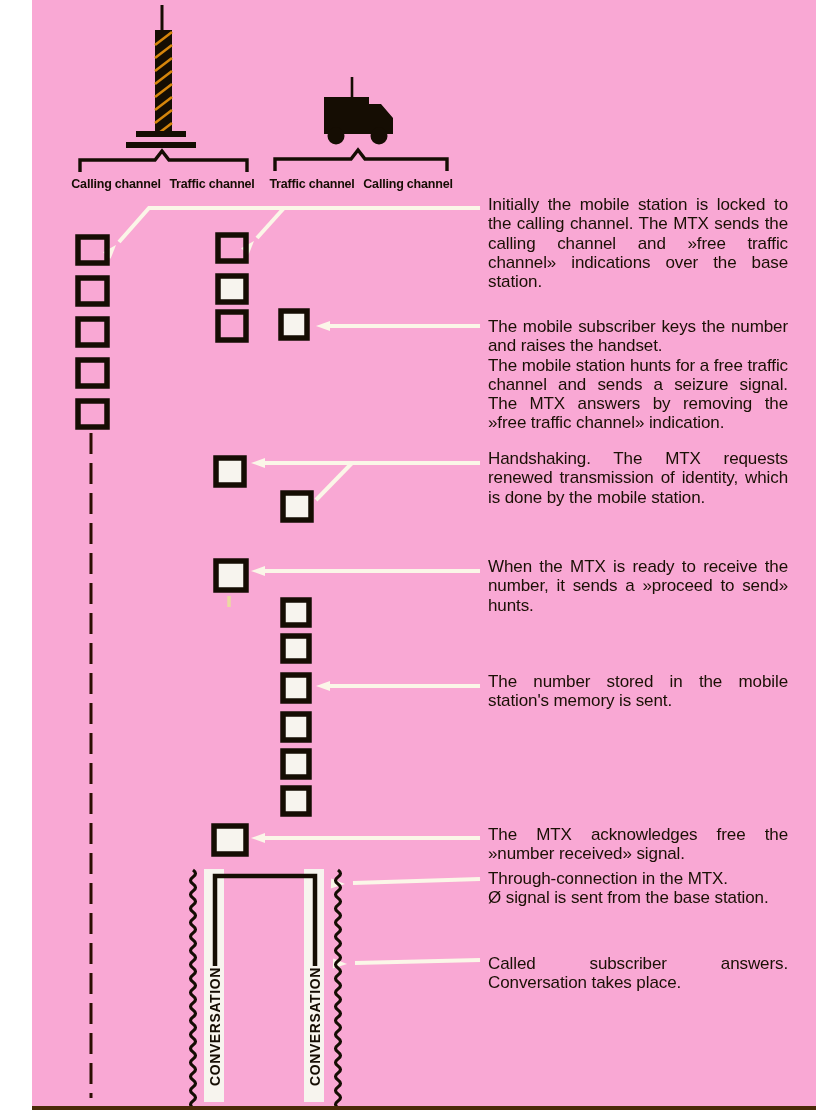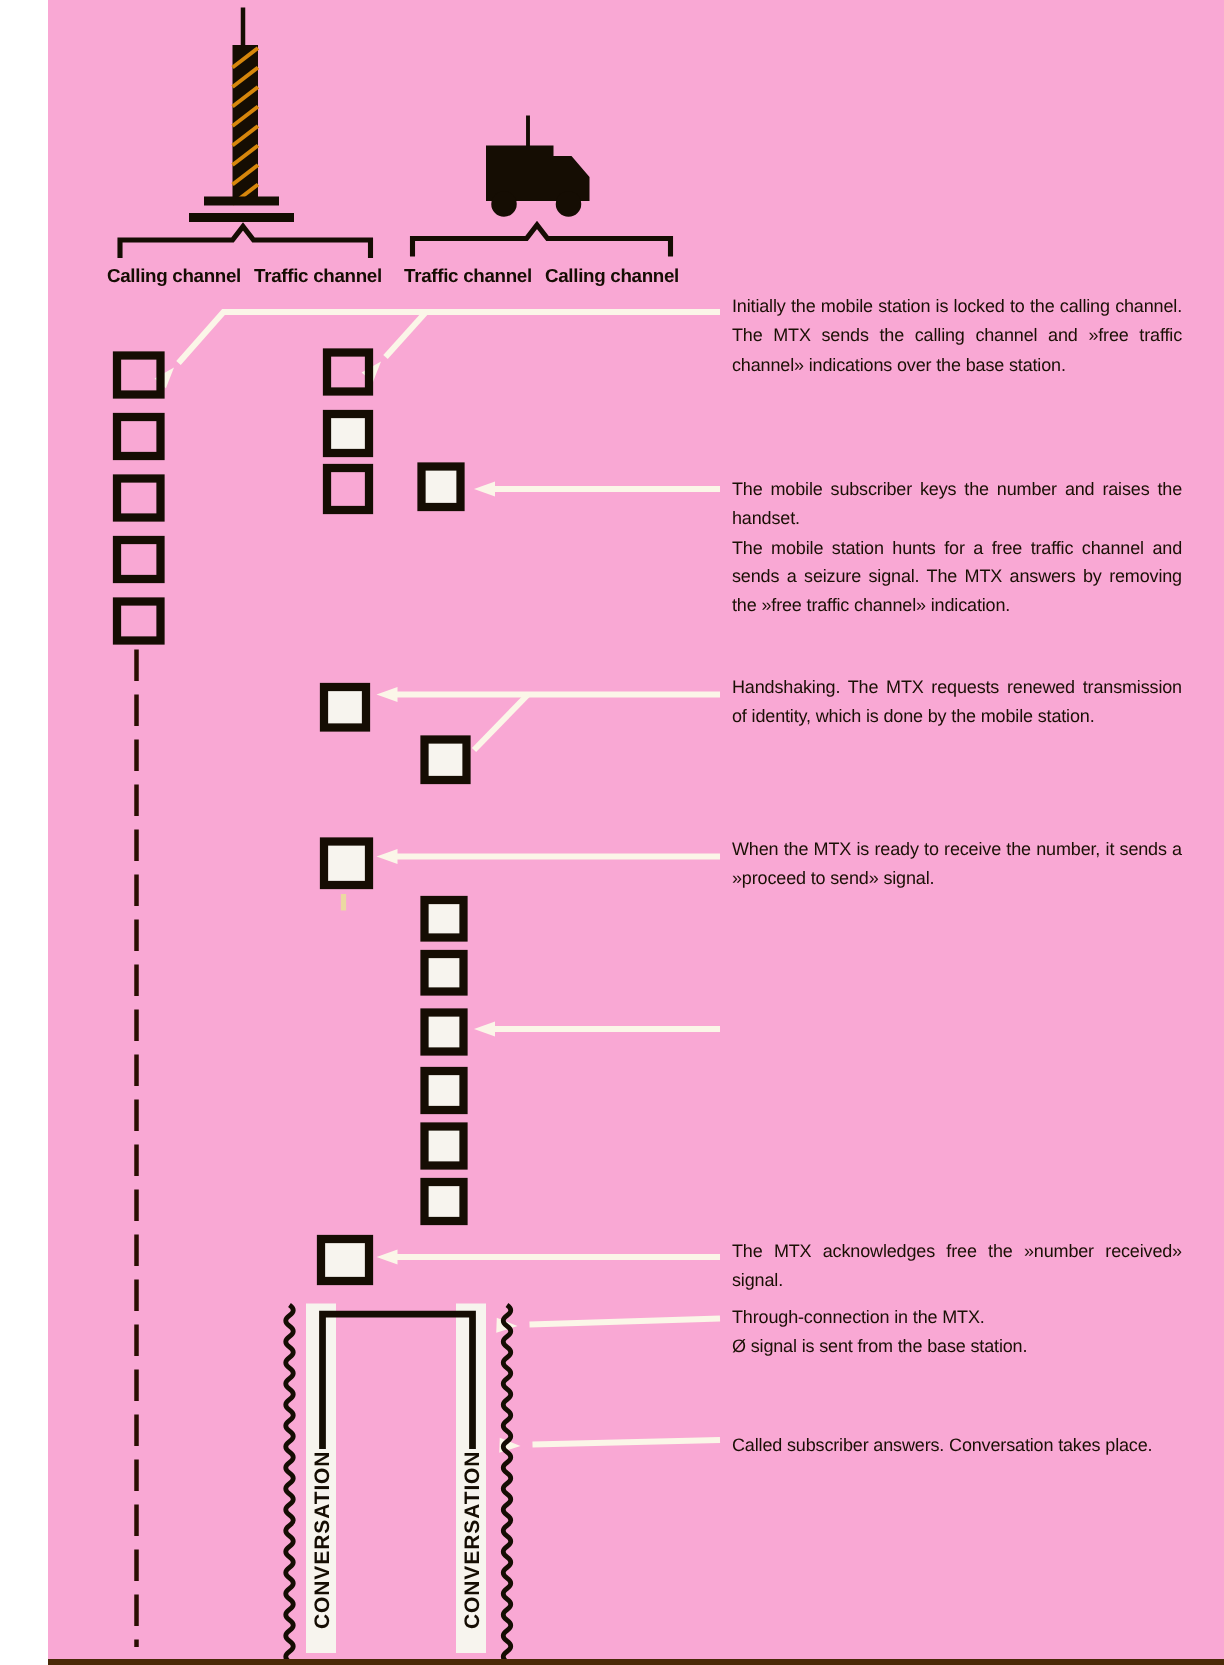--- a/index.html
+++ b/index.html
@@ -9,21 +9,21 @@
     background:#f9a8d4;
     overflow:hidden;
     font-family:"Liberation Sans", sans-serif;
     margin-left:32px;
   }
   #diagram-svg{position:absolute;left:0;top:0;}
   .annotation{
     position:absolute;
     left:456px;
     width:300px;
-    font-size:12px;
+    font-size:17px;
     line-height:19.3px;
     font-weight:normal;
     color:#1A1005;
     text-align:justify;
     white-space:pre-line;
     letter-spacing:-0.1px;
   }
   .chan-label{
     font-size:12.5px;
     font-weight:bold;
@@ -143,19 +143,20 @@
       <text transform="translate(287.5,1086) rotate(-90)" class="conv-label">CONVERSATION</text>
     </g>
 
     <rect x="0" y="1106" width="816" height="4" fill="#4A2A08"></rect>
   </svg>
 
   <div class="annotation" style="top:195px">Initially the mobile station is locked to the calling channel. The MTX sends the calling channel and »free traffic channel» indications over the base station.</div>
   <div class="annotation" style="top:317px">The mobile subscriber keys the number and raises the handset.
 The mobile station hunts for a free traffic channel and sends a seizure signal. The MTX answers by removing the »free traffic channel» indication.</div>
   <div class="annotation" style="top:449px">Handshaking. The MTX requests renewed transmission of identity, which is done by the mobile station.</div>
-  <div class="annotation" style="top:557px">When the MTX is ready to receive the number, it sends a »proceed to send» signal.</div>
+  <div class="annotation" style="top:557px">When the MTX is ready to receive the number, it sends a »proceed to send» hunts.</div>
+  <div class="annotation" style="top:672px">The number stored in the mobile station's memory is sent.</div>
   <div class="annotation" style="top:825px">The MTX acknowledges free the »number received» signal.</div>
   <div class="annotation" style="top:954px">Called subscriber answers. Conversation takes place.</div>
   <div class="annotation" style="top:869px">Through-connection in the MTX.
 Ø signal is sent from the base station.</div>
 
 </div>
 
 </body></html>

